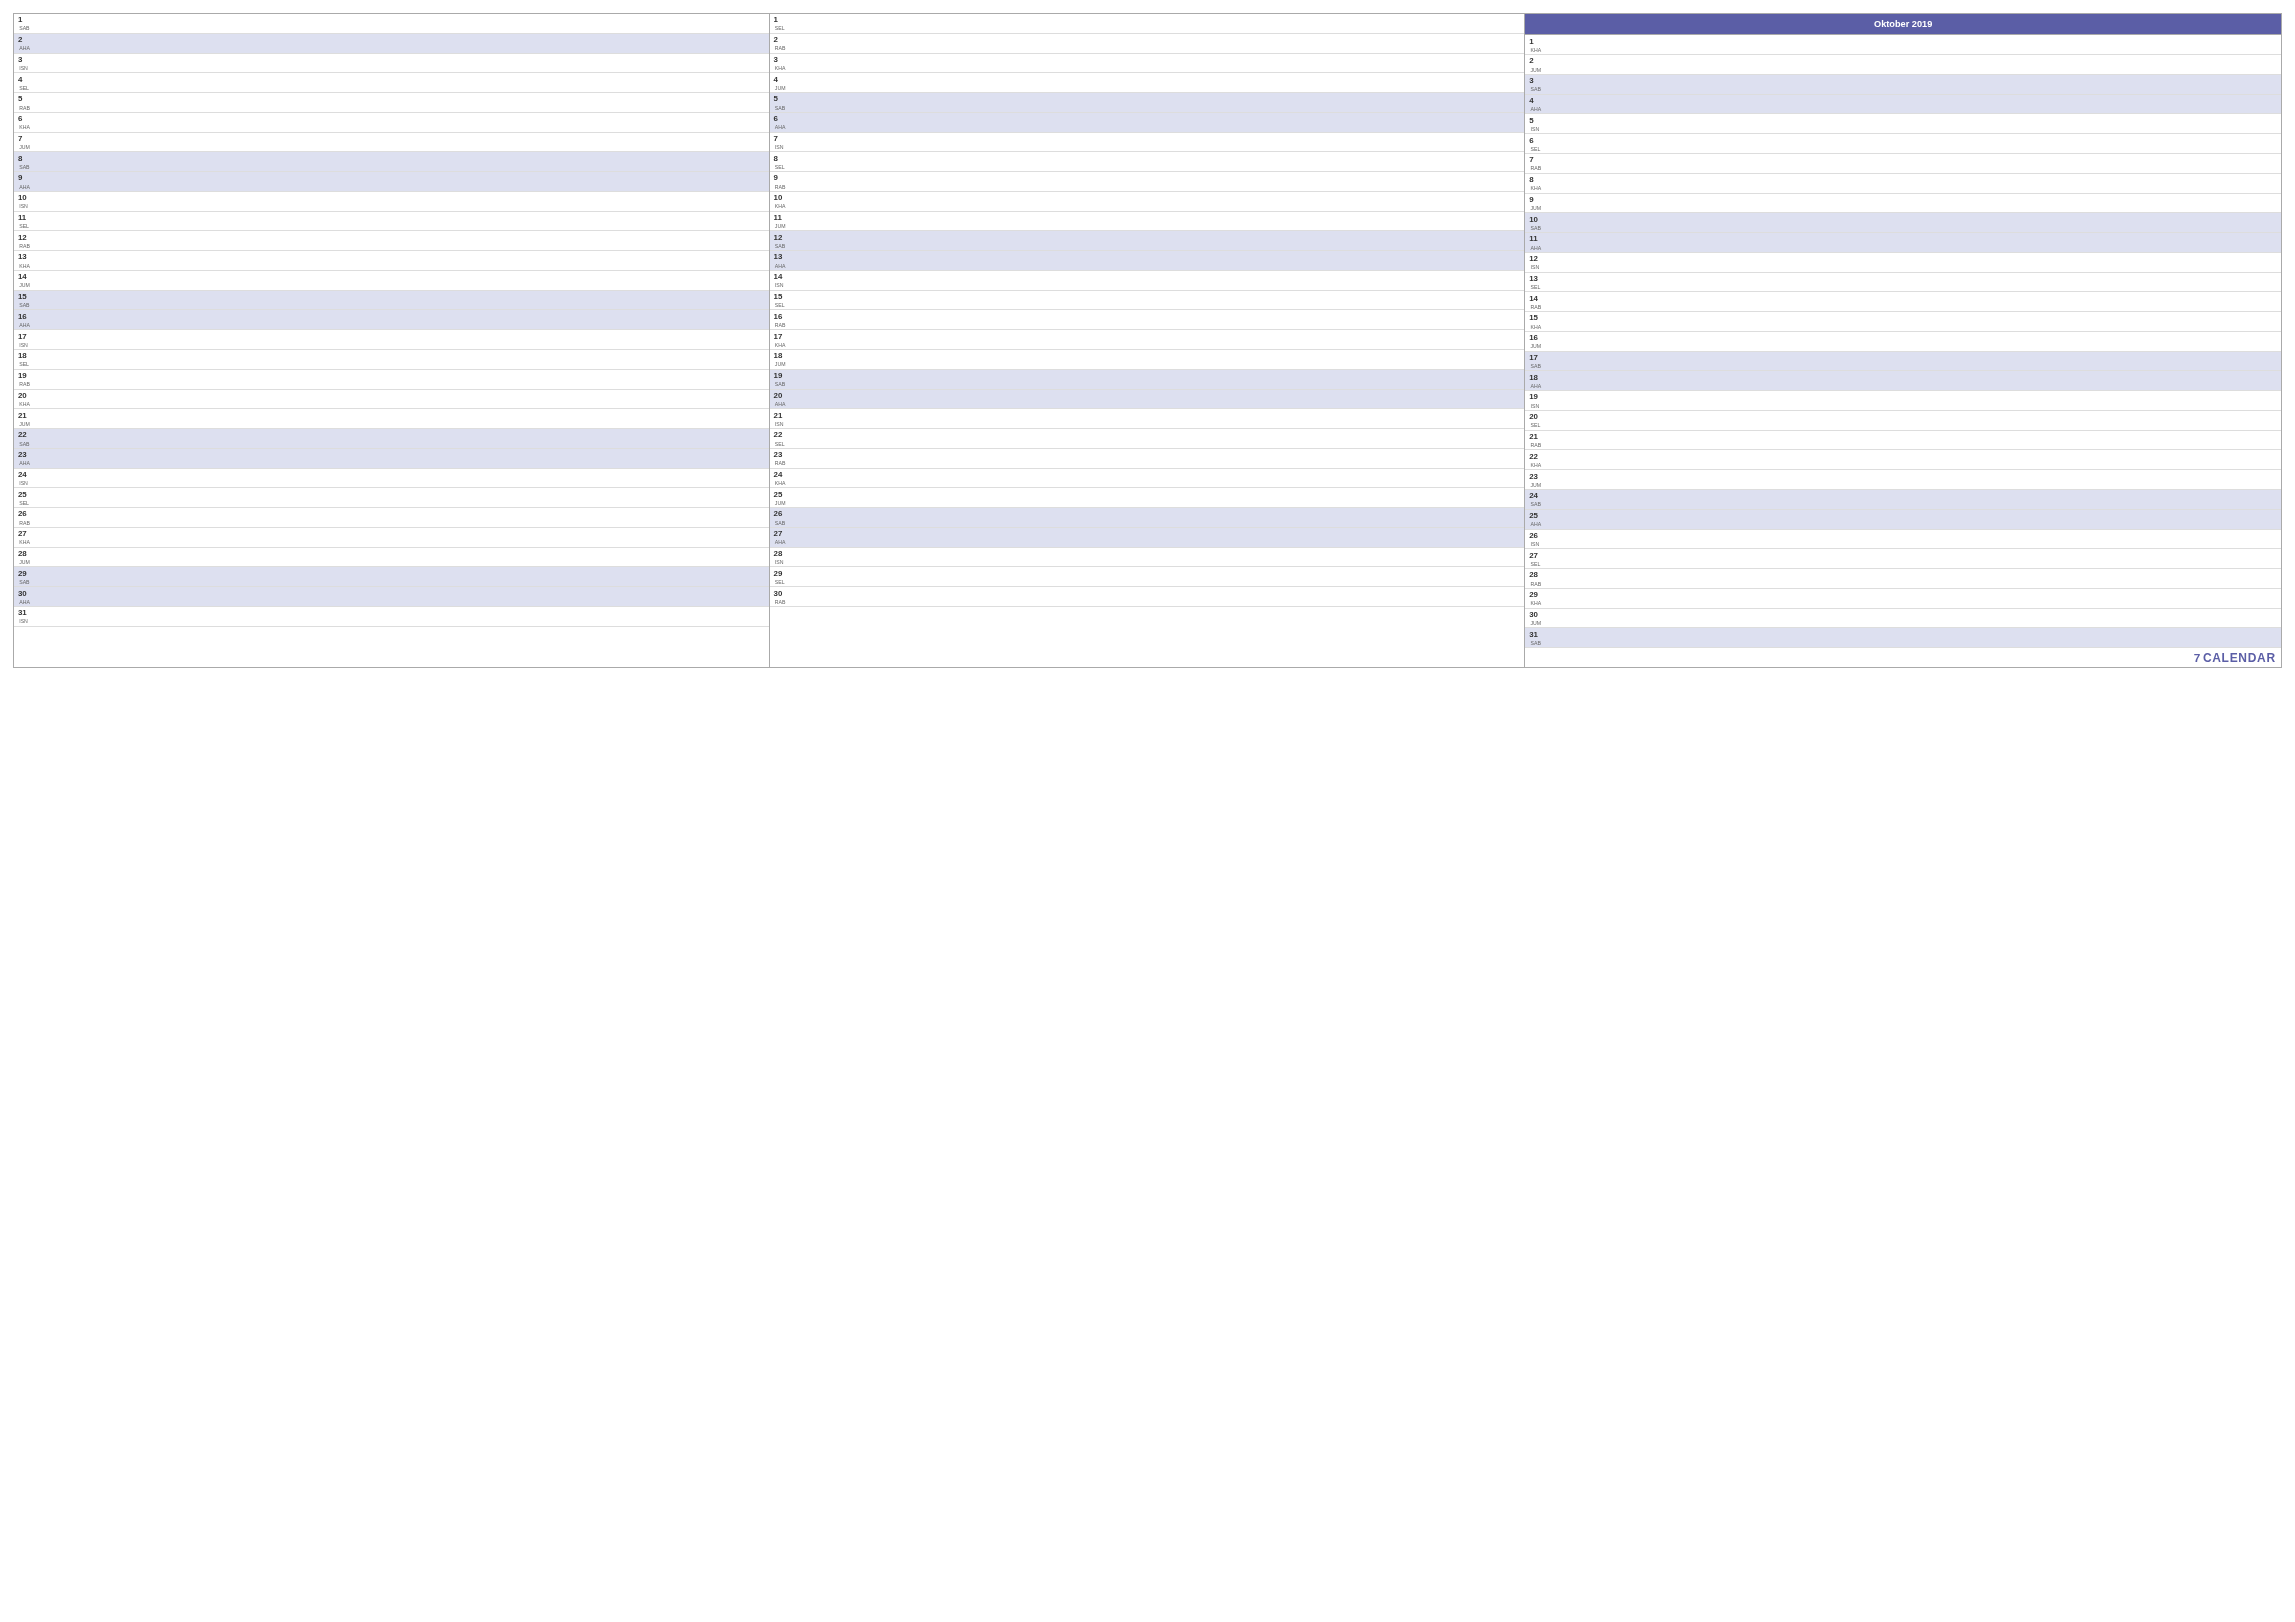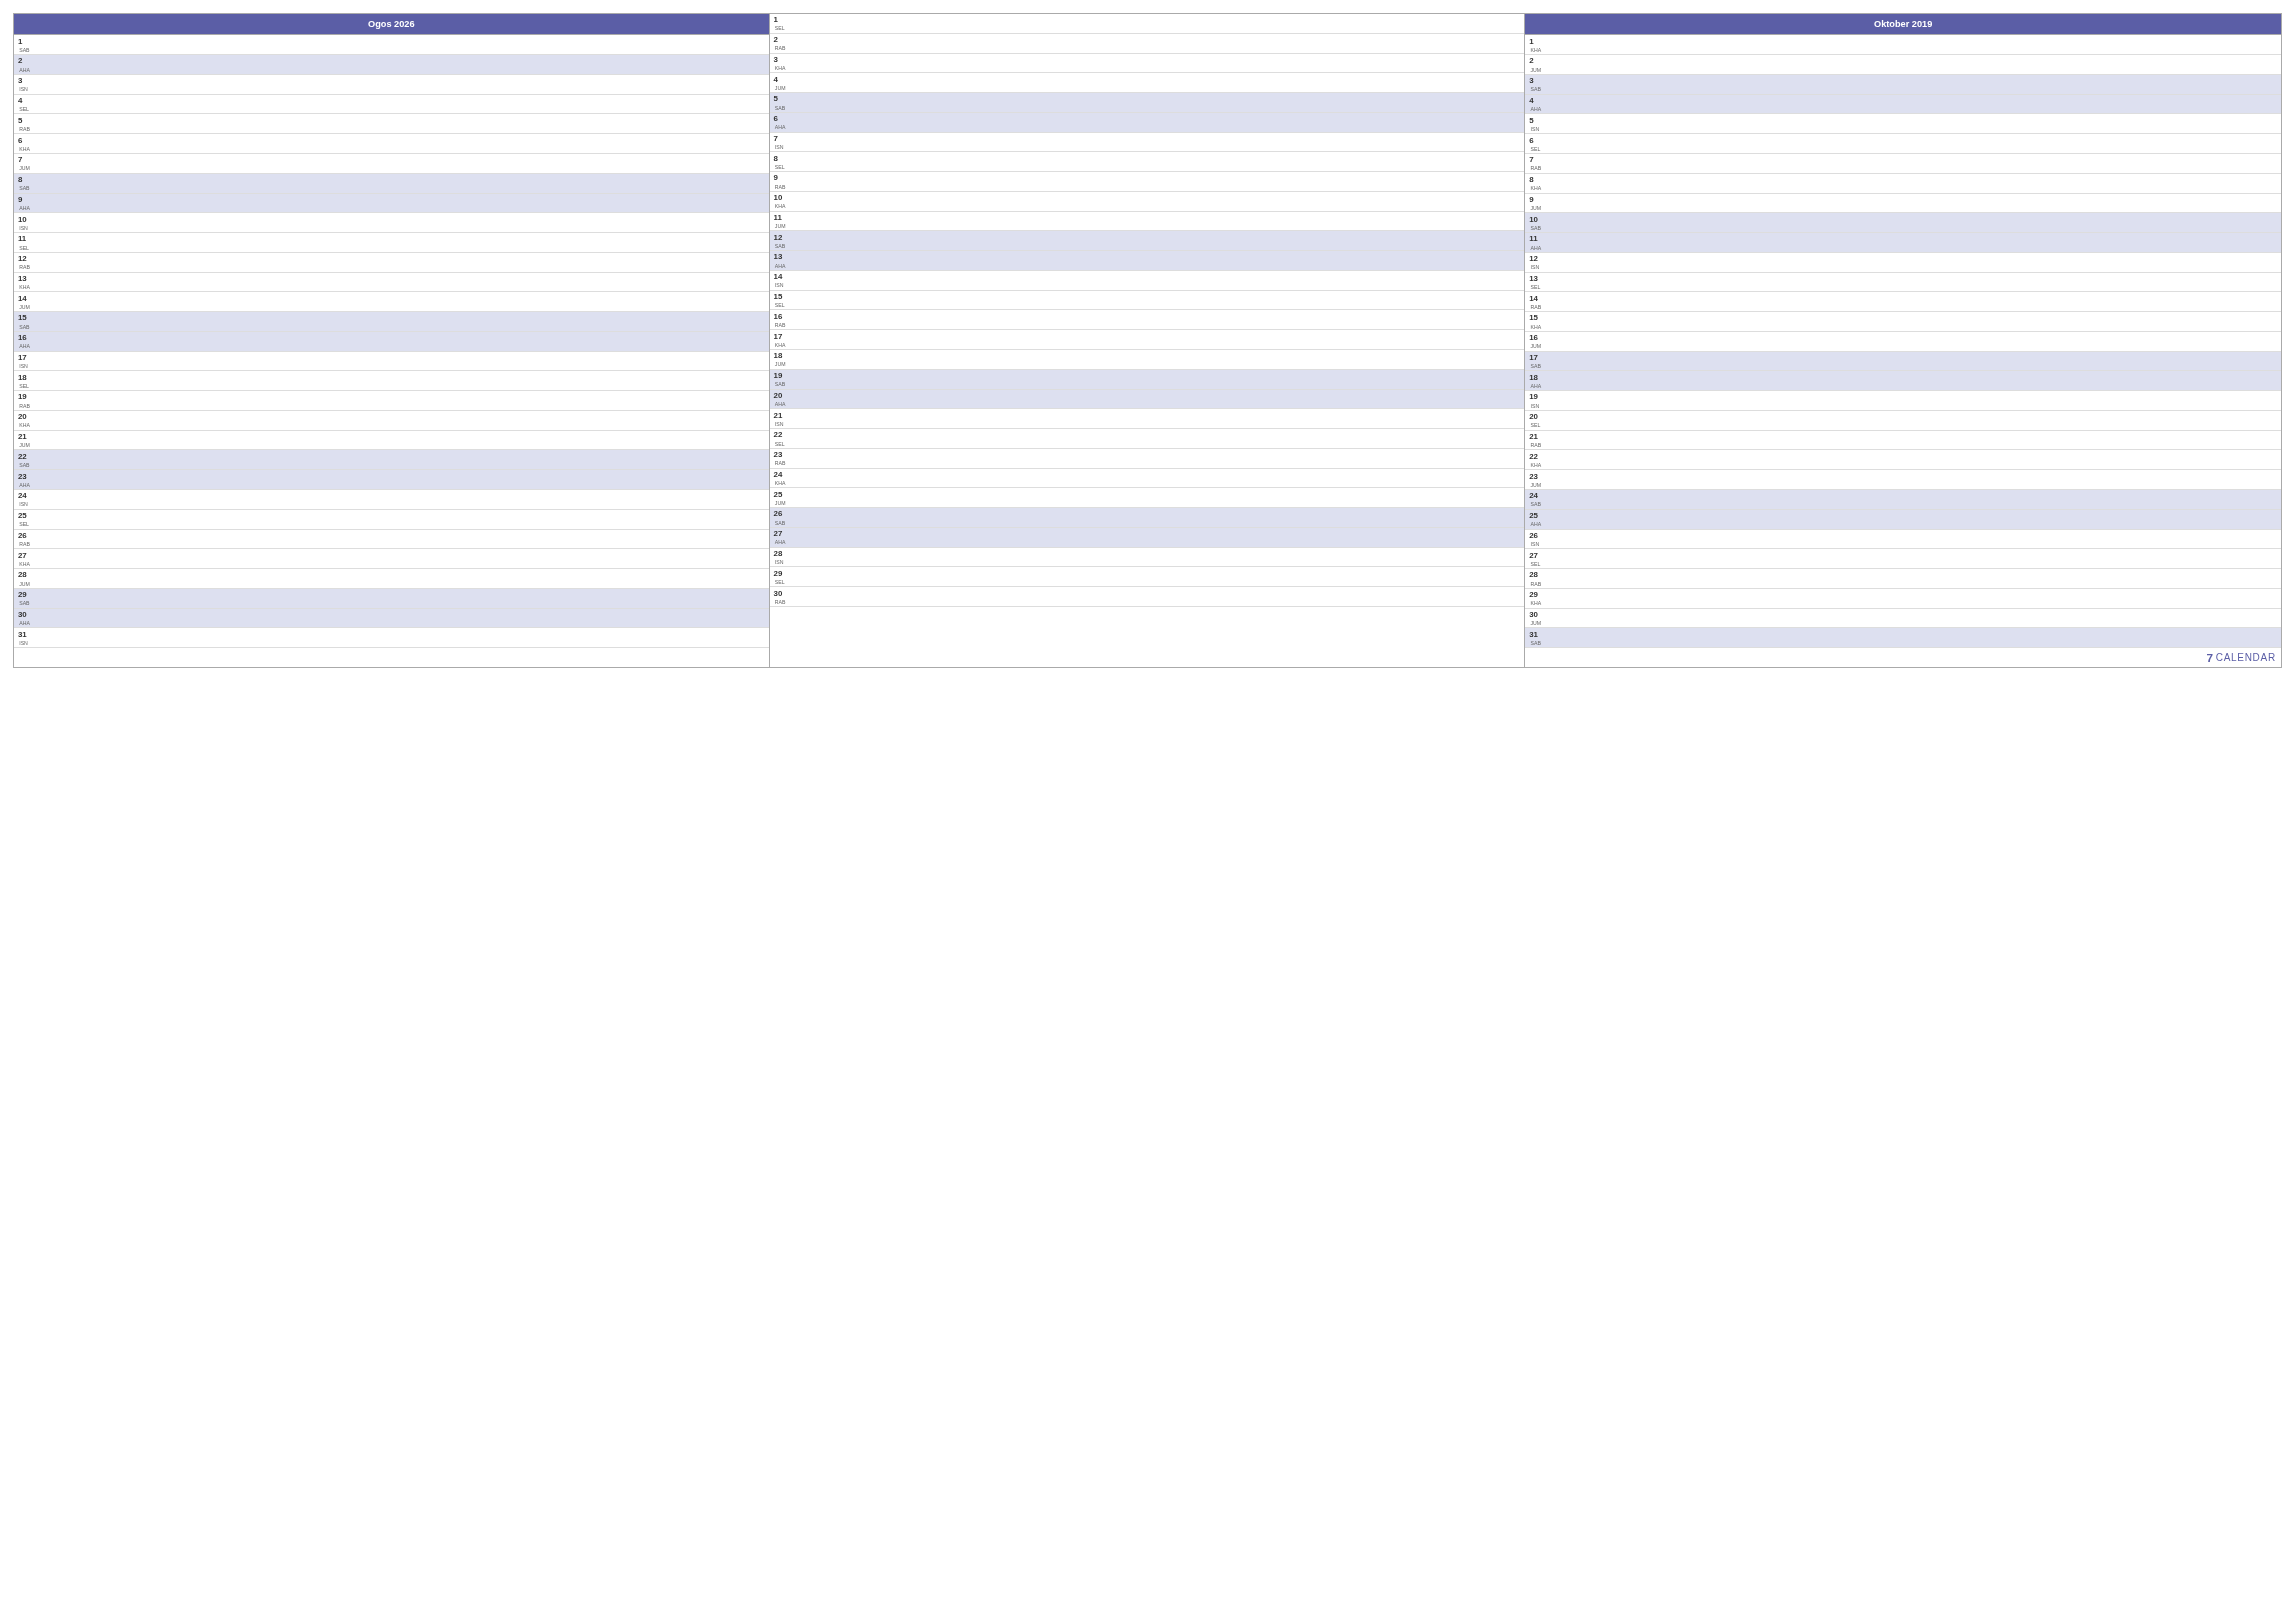--- a/index.html
+++ b/index.html
@@ -66,32 +66,31 @@
       display: flex;
       align-items: center;
       gap: 2.6px;
     }
     .brand-icon {
       font-size: 11.8px;
       font-weight: bold;
       color: #5b5ea6;
     }
     .brand-text {
-      font-size: 10px;
-      font-weight: normal;
+      font-size: 12px;
+      font-weight: bold;
       color: #5b5ea6;
       letter-spacing: 0.7px;
     }
   </style>
 </head>
 <body>
 
 <div class="calendar-grid" id="calendar-container">
     <div class="month-column">
-      <div class="month-header">Ogos 2026</div>
       <div class="day-row">
         <div class="day-info">
           <span class="day-number">1</span>
           <span class="day-name">SAB</span>
         </div>
       </div>
       <div class="day-row highlight">
         <div class="day-info">
           <span class="day-number">2</span>
           <span class="day-name">AHA</span>

